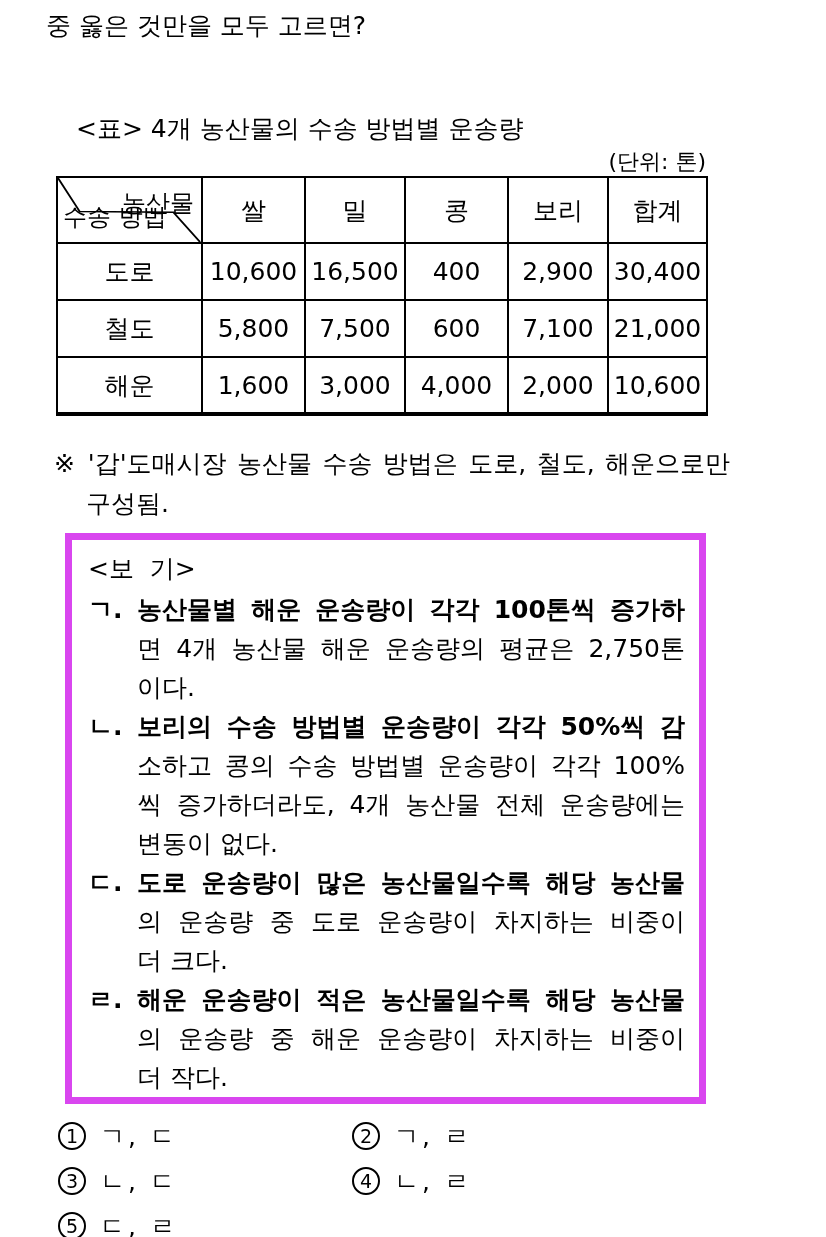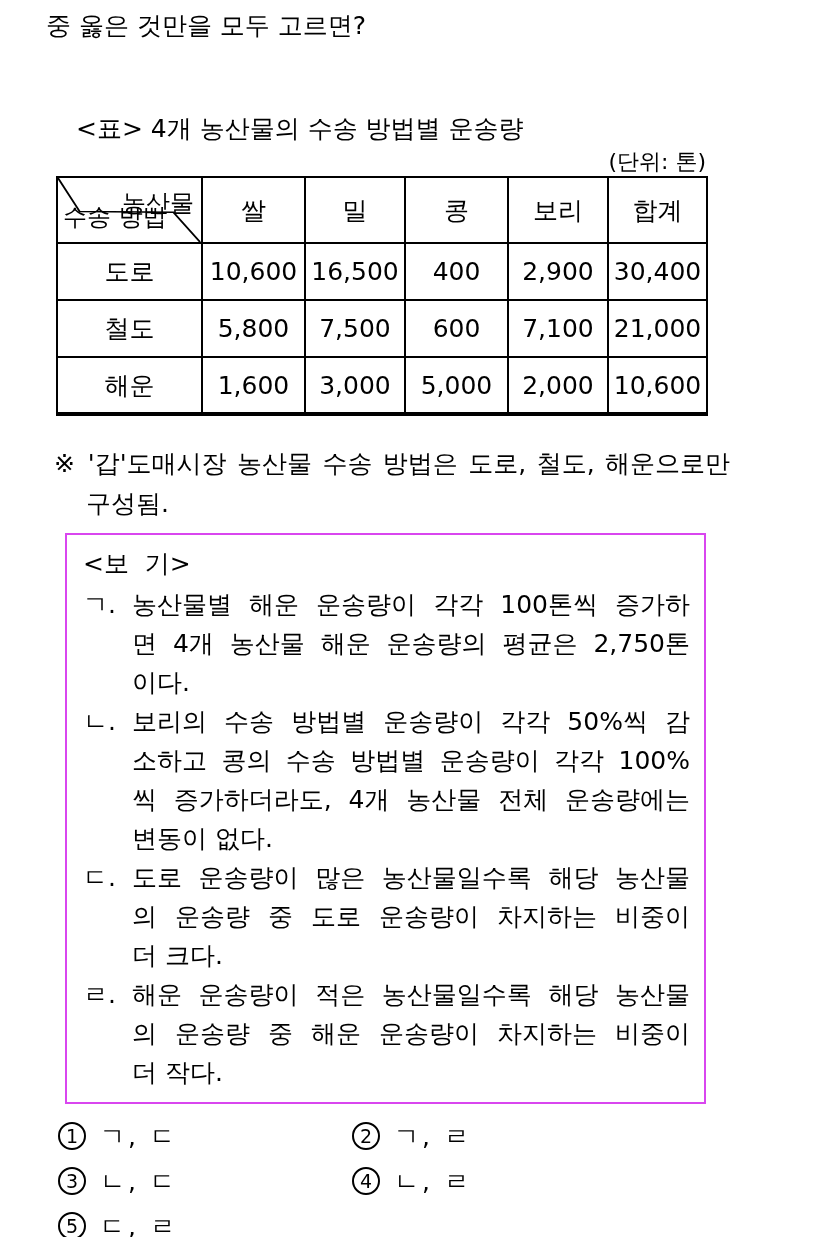--- a/index.html
+++ b/index.html
@@ -37,24 +37,24 @@
   td.corner { position: relative; padding: 0; }
   td.corner svg { position: absolute; top: 0; left: 0; width: 100%; height: 100%; }
   .corner-top { position: absolute; top: 9px; right: 7px; font-size: 24px; }
   .corner-bot { position: absolute; bottom: 9px; left: 5px; font-size: 24px; }
   
   .footnote { position: absolute; top: 444px; left: 30px; width: 676px; margin-left: 24px; }
   .fn-line { font-size: 25px; line-height: 40px; }
   .fn-line.cont { padding-left: 32px; }
   
   .bogi { position: absolute; top: 533px; left: 65px; width: 641px; height: 571px;
-          border: 2px solid #d946ef; padding: 8px 14px 0 16px; }
+          border: 7px solid #d946ef; padding: 8px 14px 0 16px; }
   .bogi-title { font-size: 25px; line-height: 42px; white-space: pre; }
   .item-line { font-size: 25px; line-height: 39px; padding-left: 49px; }
-  .item-line.first { padding-left: 0; }
+  .item-line.first { padding-left: 0; font-weight: bold; }
   .marker { display: inline-block; width: 49px; }
   
   .options { position: absolute; top: 1120px; left: 58px; width: 700px;
              display: grid; grid-template-columns: 294px 1fr; row-gap: 13px; }
   .option { display: flex; align-items: center; height: 32px; }
   .onum { display: inline-flex; width: 28px; height: 28px; flex: 0 0 28px;
           border: 2px solid #000; border-radius: 50%;
           align-items: center; justify-content: center;
           font-size: 19px; margin-right: 14px; }
   .otext { font-size: 25px; letter-spacing: 3px; }
@@ -108,21 +108,21 @@
       <td>5,800</td>
       <td>7,500</td>
       <td>600</td>
       <td>7,100</td>
       <td>21,000</td>
     </tr>
     <tr class="body-row">
       <th>해운</th>
       <td>1,600</td>
       <td>3,000</td>
-      <td>5,000</td>
+      <td>4,000</td>
       <td>2,000</td>
       <td>10,600</td>
     </tr>
   </tbody>
     </table>
 
   <div class="footnote">
     <div class="fn-line jl">※ '갑'도매시장 농산물 수송 방법은 도로, 철도, 해운으로만</div>
     <div class="fn-line cont">구성됨.</div>
   </div>

